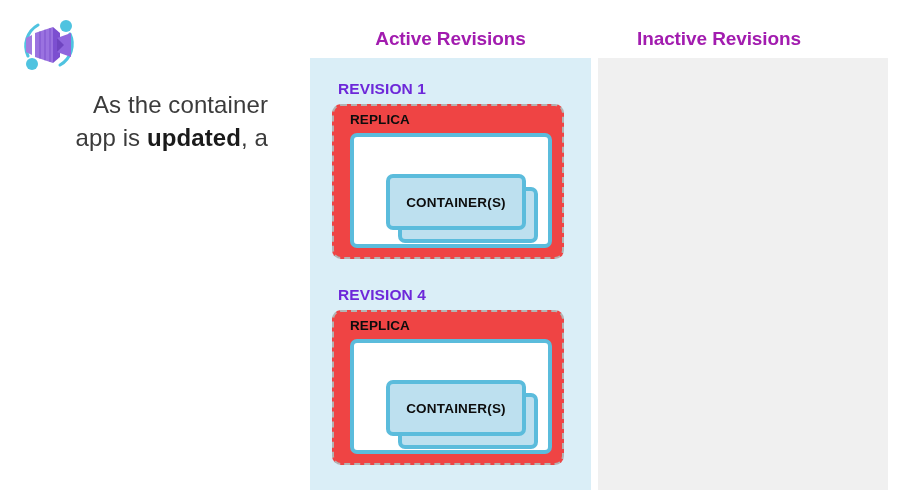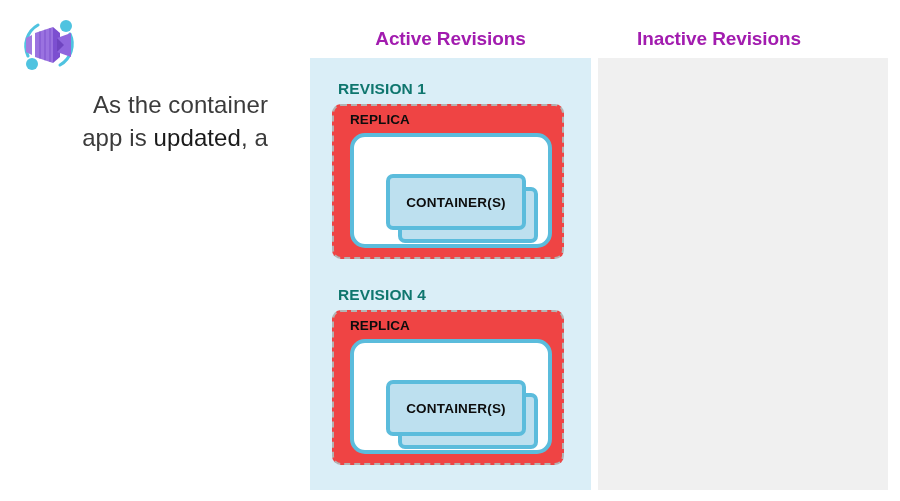--- a/index.html
+++ b/index.html
@@ -35,21 +35,21 @@
     left: 10px;
     top: 88px;
     width: 258px;
     text-align: right;
     font-size: 24px;
     line-height: 33px;
     color: #3b3b3b;
     font-family: "Liberation Sans", sans-serif;
     letter-spacing: 0.1px;
   }
-  #caption b { font-weight: 400; color: #1a1a1a; margin-top: 24px; }
+  #caption b { font-weight: 700; color: #1a1a1a; margin-top: 24px; }
 
   
   .panel-title {
     position: absolute;
     top: 28px;
     font-size: 19px;
     font-weight: 700;
     color: #a21caf;
     text-align: center;
     letter-spacing: -0.1px;
@@ -70,21 +70,21 @@
   .revision-block { position: absolute; left: 0; width: 281px; }
   #revision-1 { top: 22px;  height: 205px; }
   #revision-2 { top: 228px; height: 205px; }
 
   .revision-label {
     position: absolute;
     left: 28px;
     top: 0;
     font-size: 15.5px;
     font-weight: 700;
-    color: #0f766e;
+    color: #6d28d9;
     letter-spacing: 0.1px;
   }
 
   
   .replica-box {
     position: absolute;
     left: 22px;
     top: 24px;
     width: 232px;
     height: 155px;
@@ -105,21 +105,21 @@
 
   
   .replica-frame {
     position: absolute;
     left: 16px;
     top: 27px;
     width: 202px;
     height: 115px;
     background: #ffffff;
     border: 4px solid #5bbcdc;
-    border-radius: 15px;
+    border-radius: 7px;
     box-sizing: border-box;
   }
 
   
   .container-back {
     position: absolute;
     left: 44px;
     top: 50px;
     width: 140px;
     height: 56px;

